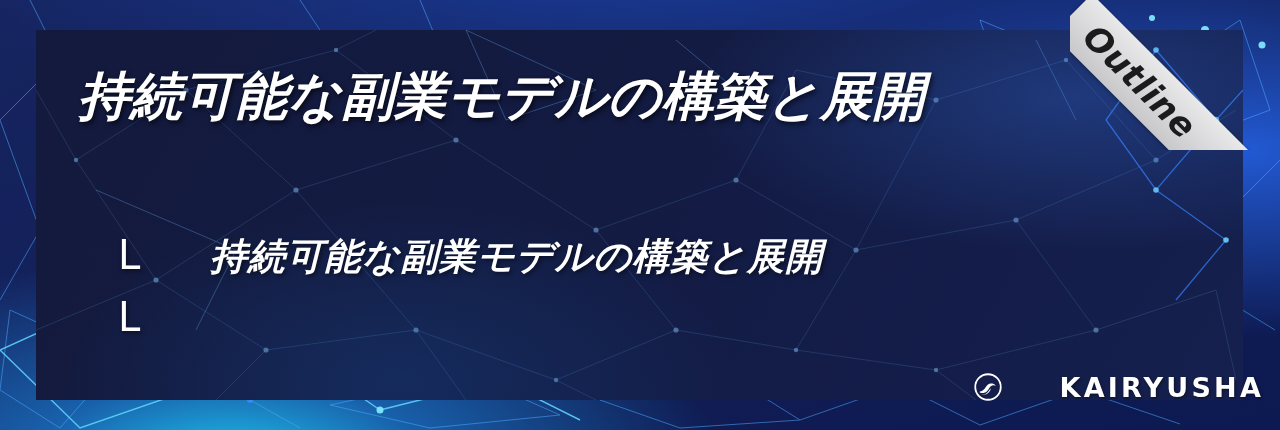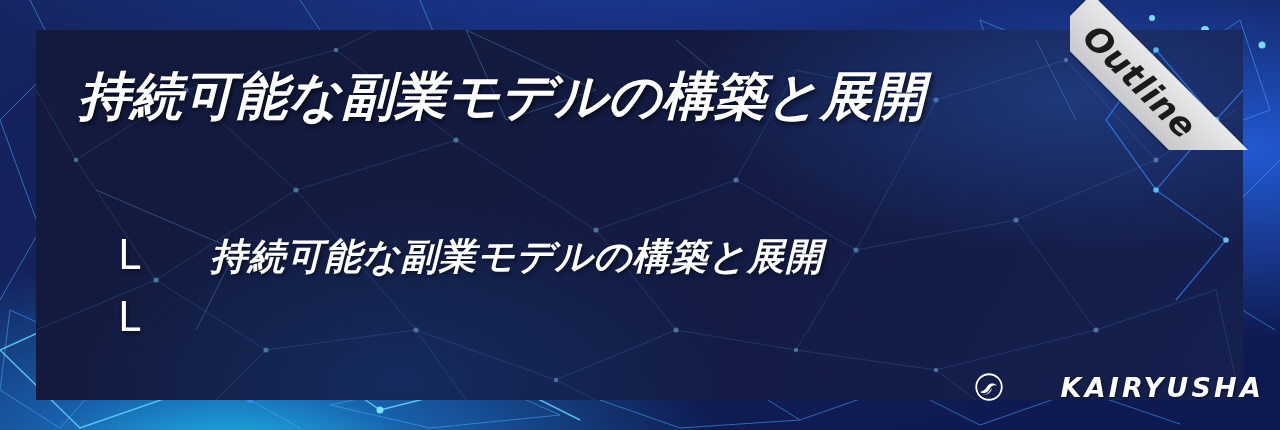--- a/index.html
+++ b/index.html
@@ -65,21 +65,21 @@
     text-shadow:2px 2px 4px rgba(0,0,0,.5);
   }
 
   
   .logo{
     position:absolute;right:16px;bottom:28px;
     display:flex;align-items:center;gap:9px;
   }
   .logo-mark{width:30px;height:30px;flex:0 0 30px;display:block;}
   .logo-text{
-    font-size:27px;font-weight:600;font-style:italic;color:#ffffff;
+    font-size:27px;font-weight:600;color:#ffffff;
     letter-spacing:3.2px;line-height:1;
     text-shadow:1px 1px 3px rgba(0,0,0,.5);
     margin-left:48px;
   }
 
   
   .ribbon-wrap{
     position:absolute;right:0;top:0;width:210px;height:150px;overflow:hidden;
     pointer-events:auto;
   }

